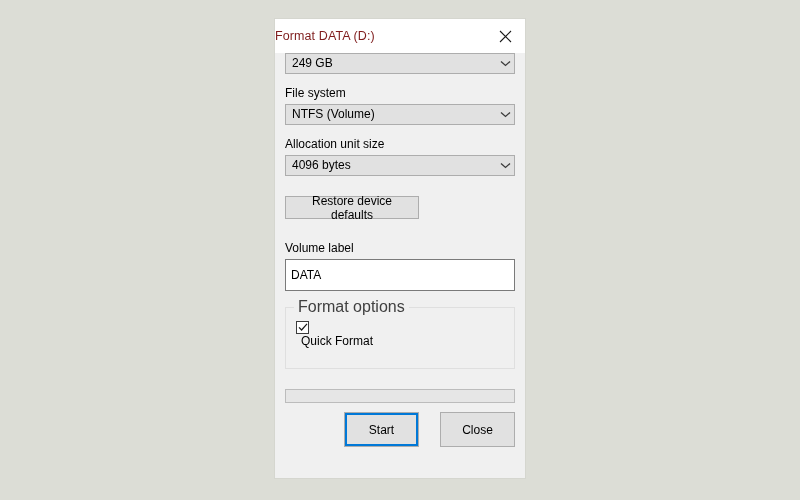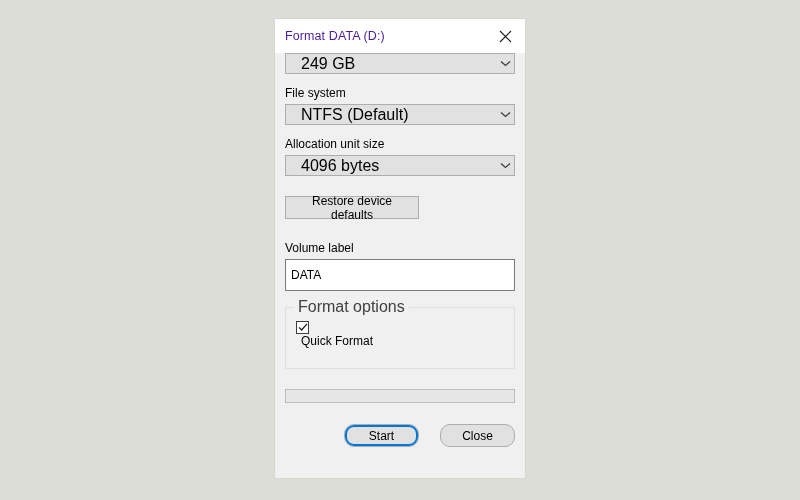--- a/index.html
+++ b/index.html
@@ -32,22 +32,21 @@
   .titlebar {
     height: 34px;
     background: #ffffff;
     display: flex;
     align-items: center;
     justify-content: space-between;
     flex: none;
   }
   .titlebar-text {
     font-size: 12.5px;
-    color: #4c1d95;
-    padding-left: 10px;
+    color: #7f1d1d;
     letter-spacing: 0.1px;
     white-space: nowrap;
   }
   .close-btn {
     width: 40px;
     height: 34px;
     display: flex;
     align-items: center;
     justify-content: center;
     cursor: default;
@@ -76,23 +75,23 @@
     height: 21px;
     background: #e1e1e1;
     border: 1px solid #adadad;
     box-sizing: border-box;
     display: flex;
     align-items: center;
     justify-content: space-between;
     cursor: default;
   }
   .combo-text {
-    font-size: 16px;
-    color: #000000;
-    padding-left: 15px;
+    font-size: 12px;
+    color: #000000;
+    padding-left: 6px;
     line-height: 19px;
     white-space: nowrap;
     overflow: hidden;
   }
   .combo-arrow {
     width: 17px;
     display: flex;
     align-items: center;
     justify-content: center;
   }
@@ -196,22 +195,21 @@
     position: absolute;
     left: 10px;
     right: 10px;
     bottom: 31px;
     display: flex;
     justify-content: flex-end;
     gap: 21px;
   }
   .footer .btn {
     width: 75px;
-    height: 23px;
-    border-radius: 10px;
+    height: 35px;
   }
   .btn.default {
     border: 1px solid #adadad;
     outline: 2px solid #0078d7;
     outline-offset: -3px;
     box-shadow: inset 0 0 0 2px #f0f0f0;
   }
 </style>
 </head>
 <body>
@@ -235,21 +233,21 @@
       <span class="combo-text">249 GB</span>
       <span class="combo-arrow">
         <svg width="11" height="7" viewBox="0 0 11 7">
             <path d="M1 1.5 L5.5 5.5 L10 1.5" stroke="#3c3c3c" stroke-width="1.3" fill="none"></path>
           </svg>
       </span>
     </div>
 
     <div class="field-label">File system</div>
     <div class="combo">
-      <span class="combo-text">NTFS (Default)</span>
+      <span class="combo-text">NTFS (Volume)</span>
       <span class="combo-arrow">
         <svg width="11" height="7" viewBox="0 0 11 7">
             <path d="M1 1.5 L5.5 5.5 L10 1.5" stroke="#3c3c3c" stroke-width="1.3" fill="none"></path>
           </svg>
       </span>
     </div>
 
     <div class="field-label">Allocation unit size</div>
     <div class="combo">
       <span class="combo-text">4096 bytes</span>

